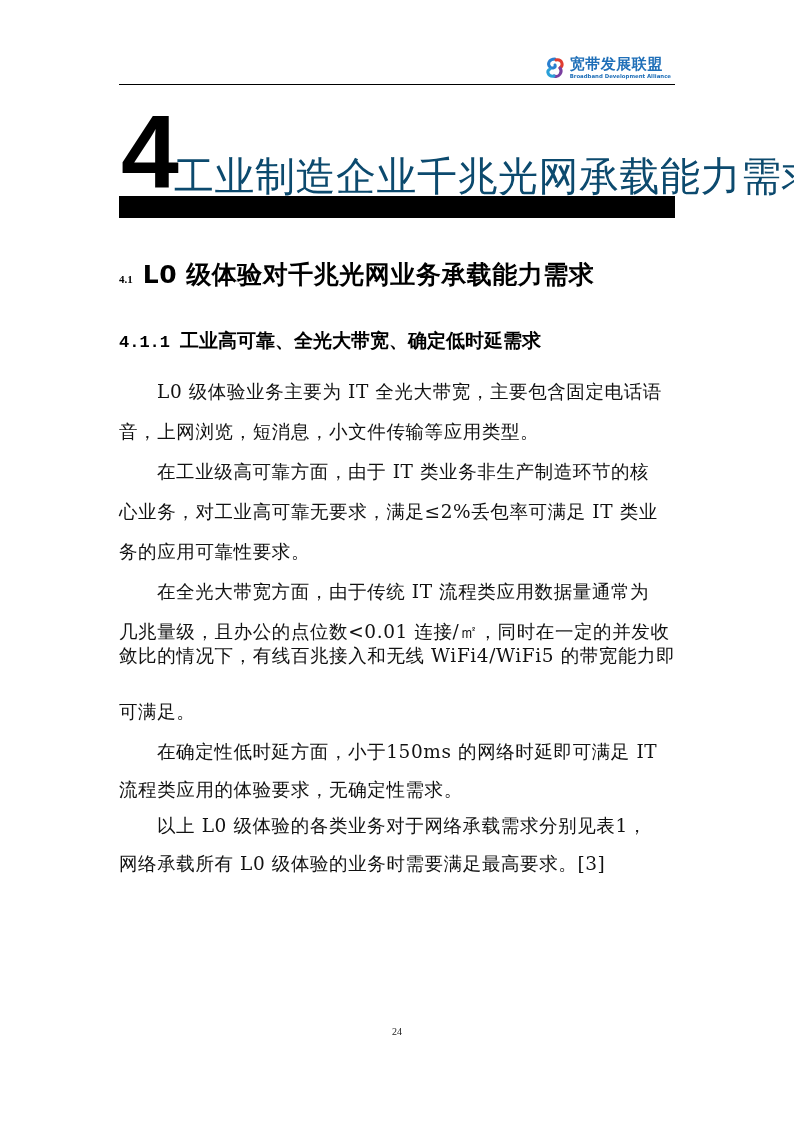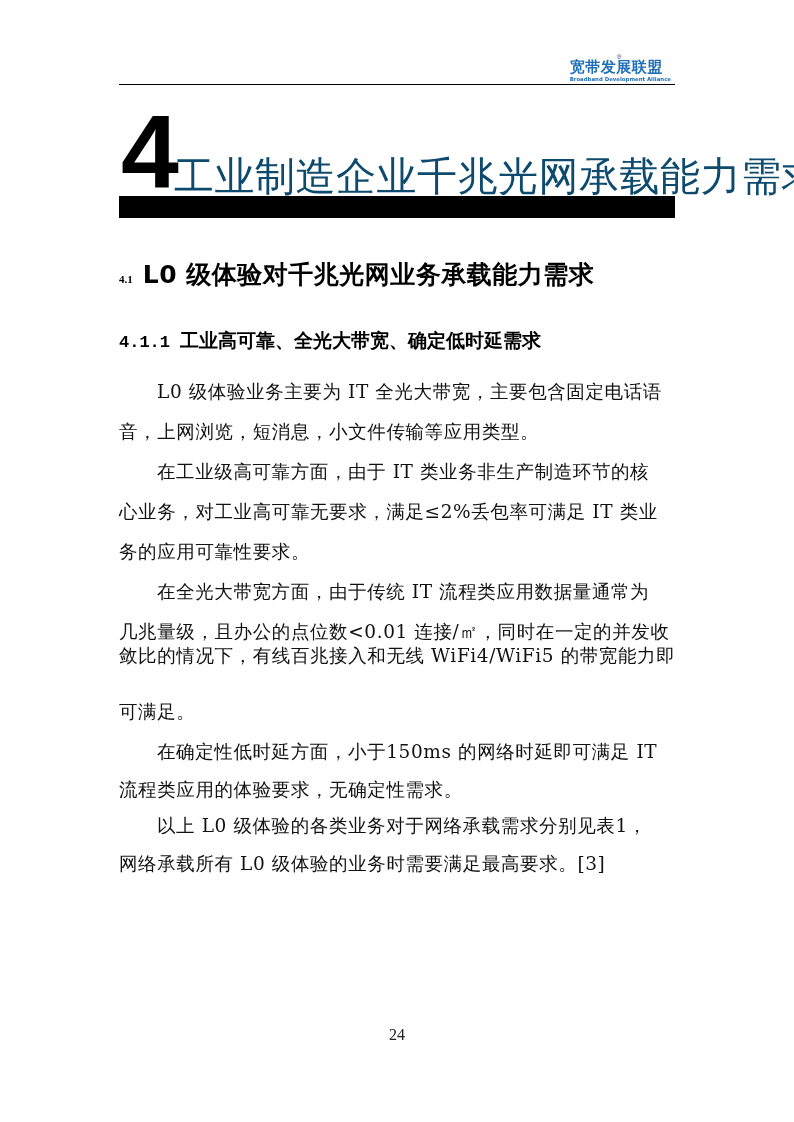--- a/index.html
+++ b/index.html
@@ -3,21 +3,21 @@
   <meta charset="utf-8">
   <style>
     html, body { margin: 0; padding: 0; background: #ffffff; }
     body { width: 794px; height: 1122px; position: relative; overflow: hidden;
            font-family: "DejaVu Serif", "Liberation Serif", serif; color: #000; }
 
     .page-header { position: absolute; left: 119px; top: 52px; width: 556px; height: 32px;
                    border-bottom: 1.2px solid #000; }
     .header-title { position: absolute; left: 0; top: 4px; font-size: 17.5px; letter-spacing: 0.2px;
                     font-family: "DejaVu Serif", "Liberation Serif", serif; color: #111; white-space: nowrap; }
-    .logo { position: absolute; right: 4px; top: 2px; height: 28px; display: flex; align-items: center; flex-direction: column; }
+    .logo { position: absolute; right: 4px; top: 2px; height: 28px; display: flex; align-items: center; }
     .logo-mark { width: 24px; height: 24px; margin-right: 3px; }
     .logo-text { display: flex; flex-direction: column; line-height: 1; }
     .logo-cn { font-family: "DejaVu Sans", sans-serif; font-weight: bold; font-size: 15px; color: #1f6fb8; letter-spacing: 0.5px; }
     .logo-en { font-family: "DejaVu Sans", sans-serif; font-size: 5.4px; color: #1f6fb8; font-weight: bold; margin-top: 2px; white-space: nowrap; }
 
     .chapter { position: absolute; left: 119px; top: 108px; width: 556px; height: 112px; }
     .chapter-num { position: absolute; left: 2px; top: 0px; font-family: "Liberation Sans", sans-serif;
                    font-weight: bold; font-size: 104px; line-height: 88px; height: 88px; }
     .chapter-title { position: absolute; left: 55px; top: 50px; font-family: Liberation Sans, sans-serif;
                      font-size: 40px; line-height: 36px; white-space: nowrap; letter-spacing: 0.5px; color: #0c4a6e; }
@@ -30,21 +30,21 @@
     .h3 { position: absolute; left: 119px; top: 328px; white-space: nowrap; font-weight: bold; }
     .h3-num { font-family: Liberation Mono, monospace; font-size: 17px; margin-right: 10px; }
     .h3-title { font-family: "DejaVu Sans", sans-serif; font-size: 19px; }
 
     .body { position: absolute; left: 119px; top: 378px; width: 560px;
             font-family: "DejaVu Serif", "Liberation Serif", serif; font-size: 18.5px; color: #111; }
     .line { position: absolute; left: 0; white-space: nowrap; height: 28px; line-height: 28px; letter-spacing: 0.6px; }
     .line.indent { left: 38px; }
 
     .page-number { position: absolute; left: 0; width: 794px; top: 1026px; text-align: center;
-                   font-family: "Liberation Serif", serif; font-size: 16px; color: #222; }
+                   font-family: "Liberation Serif", serif; font-size: 10px; color: #222; }
   </style>
 </head>
 <body>
 
 <div class="page-header">
   <div class="logo">
     <svg class="logo-mark" viewBox="0 0 24 24">
       <path d="M12 3 C6 3 4 8 7 11 C9 13 13 12 12 9" fill="none" stroke="#2a7fd0" stroke-width="3" stroke-linecap="round"></path>
       <path d="M13 4 C19 3 21 9 17 12" fill="none" stroke="#e03c31" stroke-width="3" stroke-linecap="round"></path>
       <path d="M17 12 C20 16 16 22 11 20" fill="none" stroke="#7a3fa0" stroke-width="3" stroke-linecap="round"></path>

